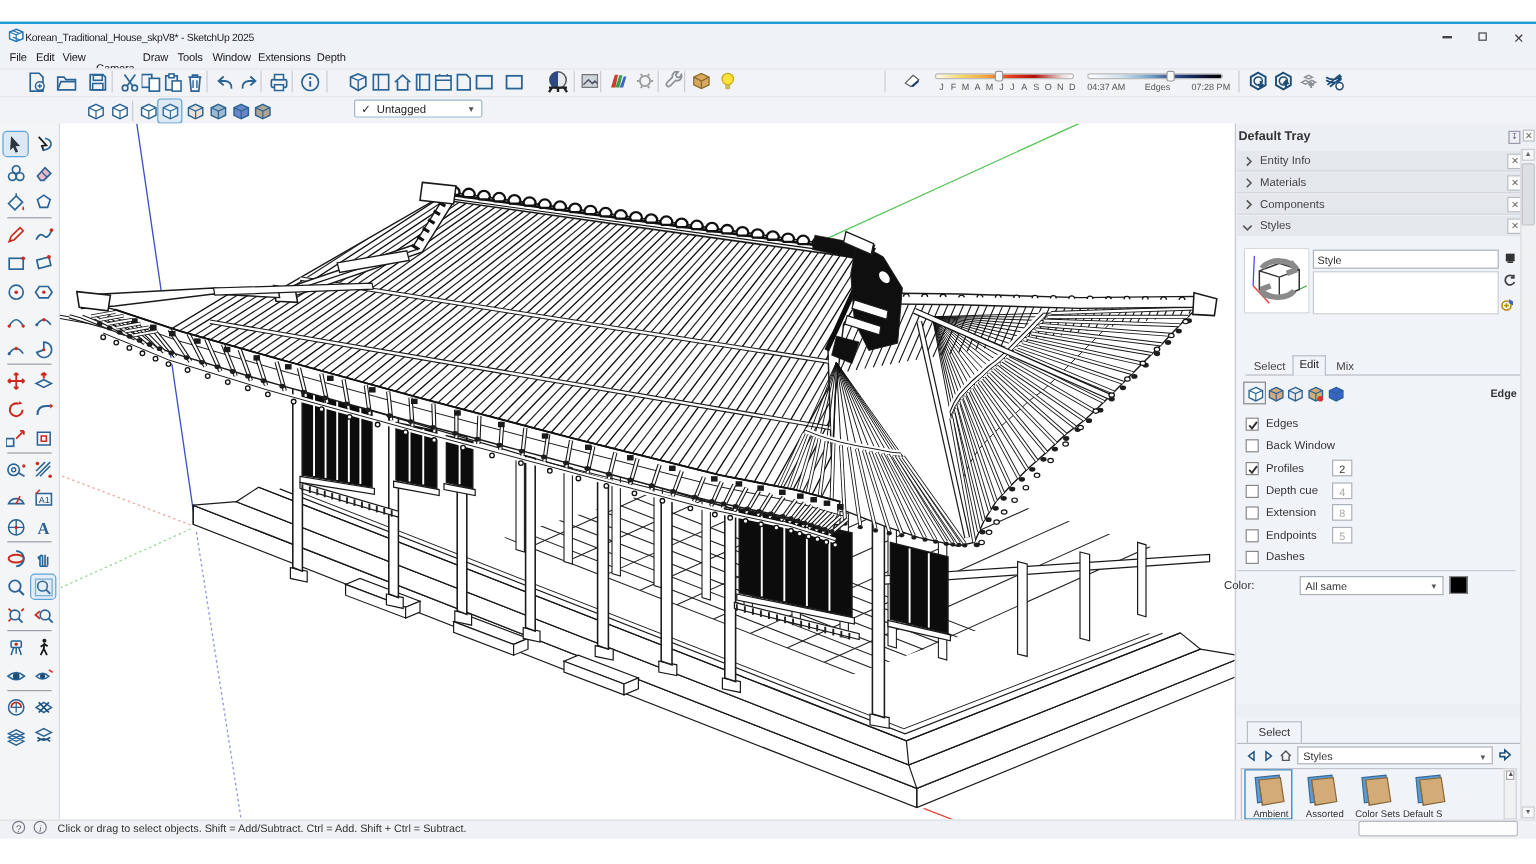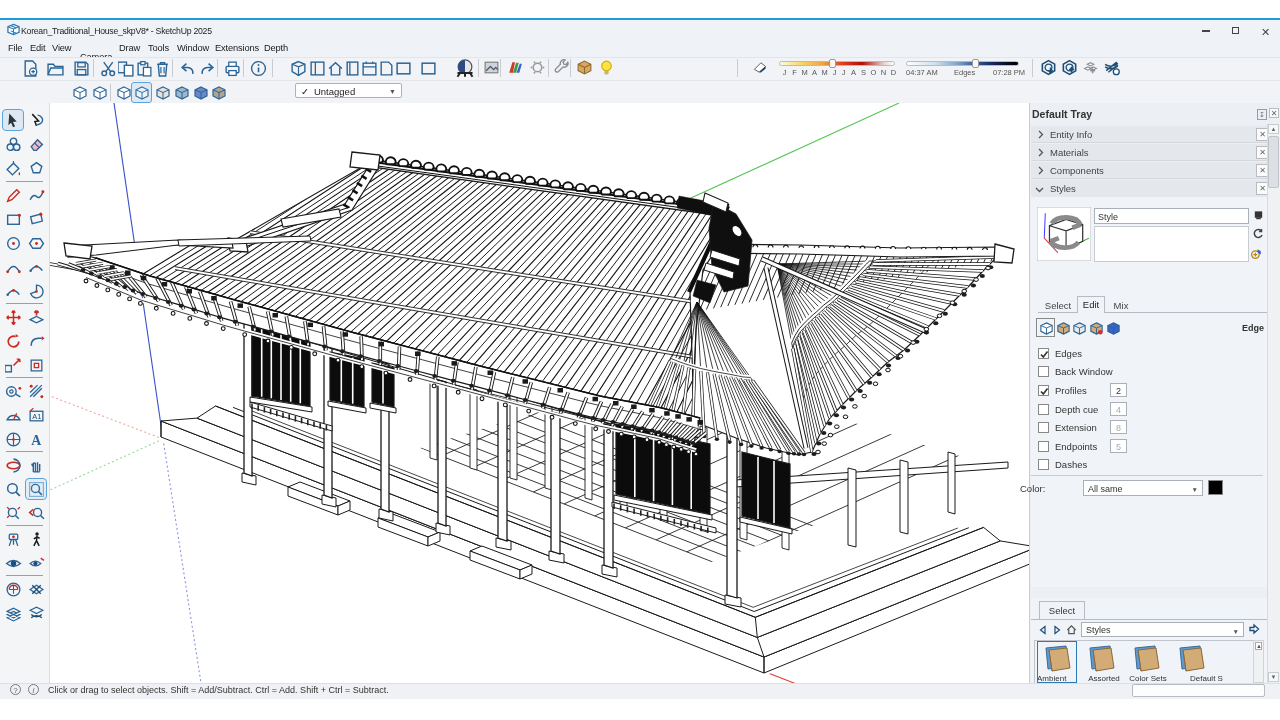--- a/index.html
+++ b/index.html
@@ -1604,21 +1604,21 @@
       <path d="M2,4 h4 V1.5 L10.5,5.5 L6,9.5 V7 H2 Z" fill="#fff" stroke="#1d4e79" stroke-width="1.3"></path>
     </svg>
   </div>
 <div style="position:absolute;left:1040px;top:644px">
     <svg width="34" height="30" viewBox="0 0 34 30" style="">
       <path d="M6,4 L26,2 L28,22 L8,25 Z" fill="#5b9bd5" stroke="#3a6a9a" stroke-width="1"></path>
       <path d="M9,6 L27,4 L30,24 L12,27 Z" fill="#d2ab77" stroke="#8a6a3a" stroke-width="1"></path>
       <path d="M9,6 L12,27" stroke="#8a6a3a" stroke-width="0.8"></path>
     </svg>
   </div>
-<div style="position:absolute;left:1037px;top:674px;width:44px;font-size:8px;color:#333;white-space:nowrap;overflow:hidden">Ambient</div>
+<div style="position:absolute;left:1037px;top:674px;width:44px;font-size:8px;color:#333;text-align:center;white-space:nowrap;overflow:hidden">Ambient</div>
 <div style="position:absolute;left:1084px;top:644px">
     <svg width="34" height="30" viewBox="0 0 34 30" style="">
       <path d="M6,4 L26,2 L28,22 L8,25 Z" fill="#5b9bd5" stroke="#3a6a9a" stroke-width="1"></path>
       <path d="M9,6 L27,4 L30,24 L12,27 Z" fill="#d2ab77" stroke="#8a6a3a" stroke-width="1"></path>
       <path d="M9,6 L12,27" stroke="#8a6a3a" stroke-width="0.8"></path>
     </svg>
   </div>
 <div style="position:absolute;left:1082px;top:674px;width:44px;font-size:8px;color:#333;text-align:center;white-space:nowrap;overflow:hidden">Assorted</div>
 <div style="position:absolute;left:1129px;top:644px">
     <svg width="34" height="30" viewBox="0 0 34 30" style="">
@@ -1628,21 +1628,21 @@
     </svg>
   </div>
 <div style="position:absolute;left:1126px;top:674px;width:44px;font-size:8px;color:#333;text-align:center;white-space:nowrap;overflow:hidden">Color Sets</div>
 <div style="position:absolute;left:1174px;top:644px">
     <svg width="34" height="30" viewBox="0 0 34 30" style="">
       <path d="M6,4 L26,2 L28,22 L8,25 Z" fill="#5b9bd5" stroke="#3a6a9a" stroke-width="1"></path>
       <path d="M9,6 L27,4 L30,24 L12,27 Z" fill="#d2ab77" stroke="#8a6a3a" stroke-width="1"></path>
       <path d="M9,6 L12,27" stroke="#8a6a3a" stroke-width="0.8"></path>
     </svg>
   </div>
-<div style="position:absolute;left:1190px;top:674px;width:44px;font-size:8px;color:#333;text-align:left;white-space:nowrap;overflow:hidden">Default S</div>
+<div style="position:absolute;left:1158px;top:674px;width:44px;font-size:8px;color:#333;text-align:right;white-space:nowrap;overflow:hidden">Default S</div>
 <div style="position:absolute;left:1037px;top:641px;width:40px;height:42px;border:1.5px solid #2a7ab5"></div>
 <div style="position:absolute;left:1034px;top:640px;width:228px;height:43px;border:1px solid #c0c4ca;border-bottom:none;pointer-events:none"></div>
 <div style="position:absolute;left:1253px;top:640px;width:11px;height:43px;background:#f0f1f3;border:1px solid #d0d3d8"></div>
 <div style="position:absolute;left:1255px;top:642px;width:7px;height:8px;background:#fff;border:1px solid #aaa;font-size:6px;color:#555;text-align:center;line-height:7px">▲</div>
 <div style="position:absolute;left:1267px;top:124px;width:13px;height:559px;background:#f0f1f3;border-left:1px solid #d8dade"></div>
 <div style="position:absolute;left:1268px;top:124px;width:11px;height:10px;background:#f6f7f8;border:1px solid #c8cbd0;font-size:6px;color:#666;text-align:center;line-height:9px">▲</div>
 <div style="position:absolute;left:1268px;top:672px;width:11px;height:10px;background:#f6f7f8;border:1px solid #c8cbd0;font-size:6px;color:#666;text-align:center;line-height:9px">▼</div>
 <div style="position:absolute;left:1268px;top:136px;width:11px;height:52px;background:#dcdfe3;border:1px solid #c0c4ca;border-radius:2px"></div>
 <div class="abs" style="left:0;top:683px;width:1280px;height:15px;background:#eff1f4;border-top:1px solid #dcdfe3"></div>
 <div class="abs" style="left:10px;top:684px;width:11px;height:11px;border:1px solid #778;border-radius:50%;font-size:8px;color:#667;text-align:center;line-height:11px">?</div>

